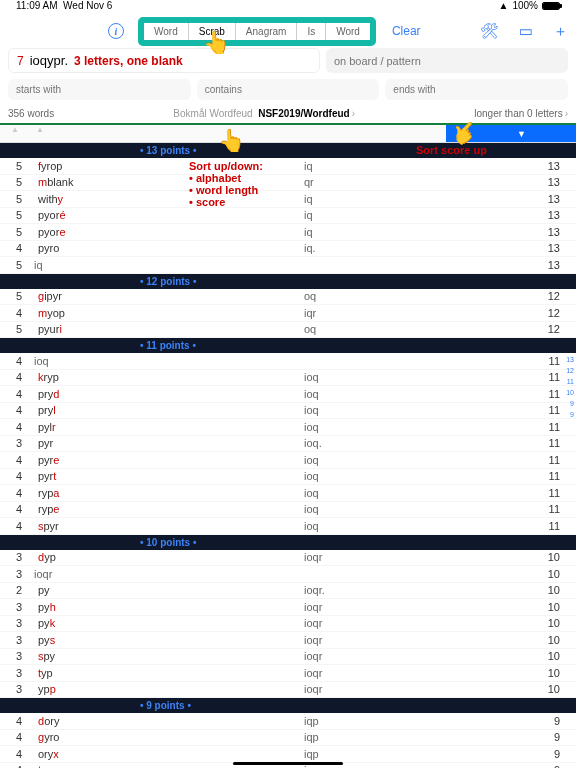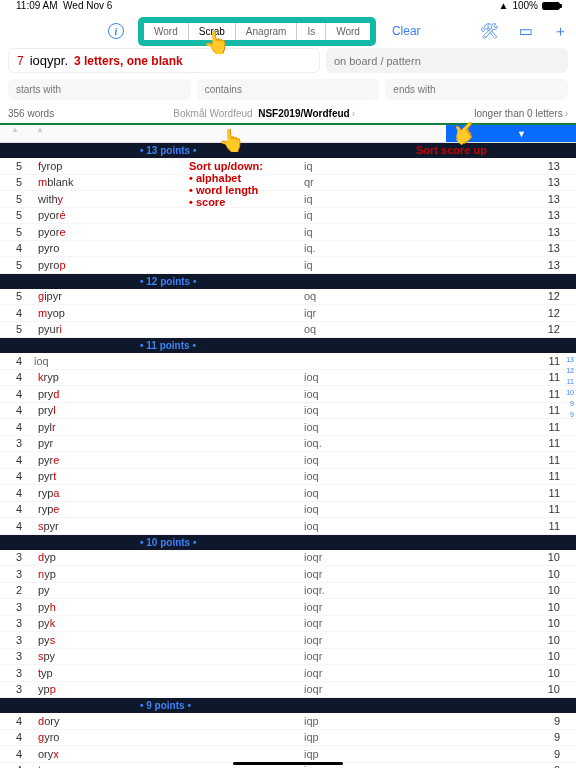--- a/index.html
+++ b/index.html
@@ -141,21 +141,20 @@
       <div class="d">13</div>
     </div>
     <div class="row">
       <div class="a">4</div>
       <div class="b"><span>pyro</span></div>
       <div class="c">iq.</div>
       <div class="d">13</div>
     </div>
     <div class="row">
       <div class="a">5</div>
-      <div class="b"><span>pyro</span><span class="r1">p</span></div>
       <div class="c">iq</div>
       <div class="d">13</div>
     </div>
     <div class="pts">• 12 points •</div>
     <div class="row">
       <div class="a">5</div>
       <div class="b"><span class="r1">g</span><span>ipyr</span></div>
       <div class="c">oq</div>
       <div class="d">12</div>
     </div>
@@ -239,21 +238,20 @@
     </div>
     <div class="pts">• 10 points •</div>
     <div class="row">
       <div class="a">3</div>
       <div class="b"><span class="r1">d</span><span>yp</span></div>
       <div class="c">ioqr</div>
       <div class="d">10</div>
     </div>
     <div class="row">
       <div class="a">3</div>
-      <div class="b"><span class="r1">n</span><span>yp</span></div>
       <div class="c">ioqr</div>
       <div class="d">10</div>
     </div>
     <div class="row">
       <div class="a">2</div>
       <div class="b"><span>py</span></div>
       <div class="c">ioqr.</div>
       <div class="d">10</div>
     </div>
     <div class="row">

